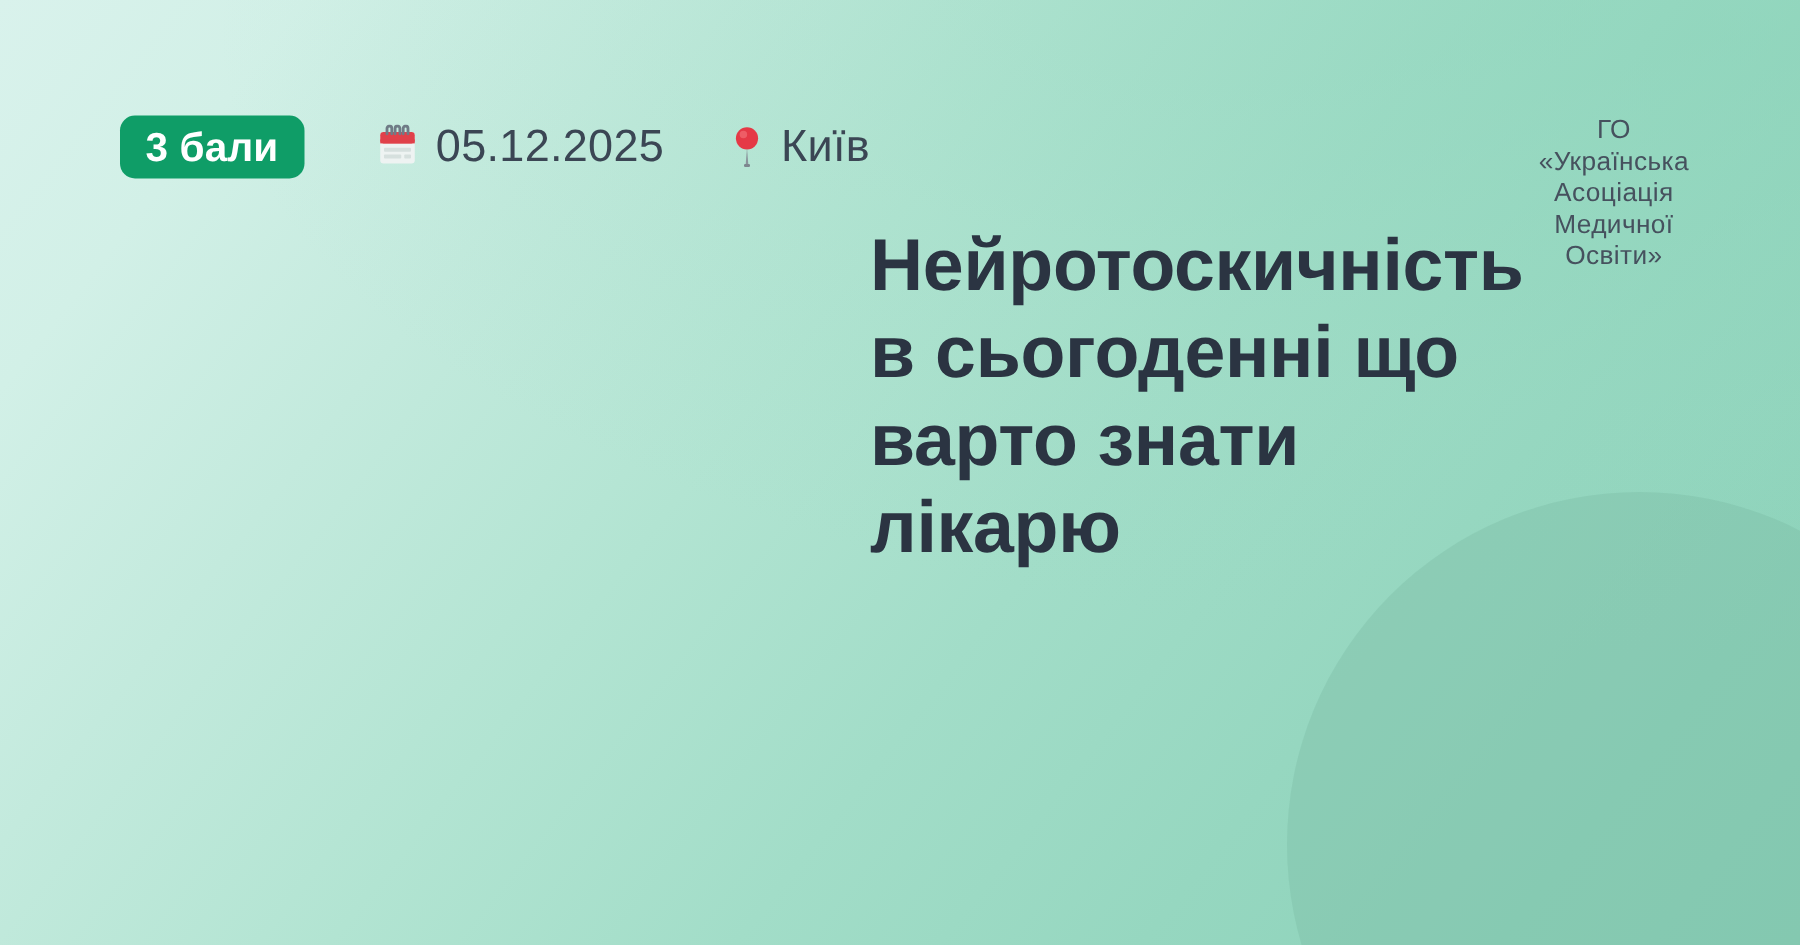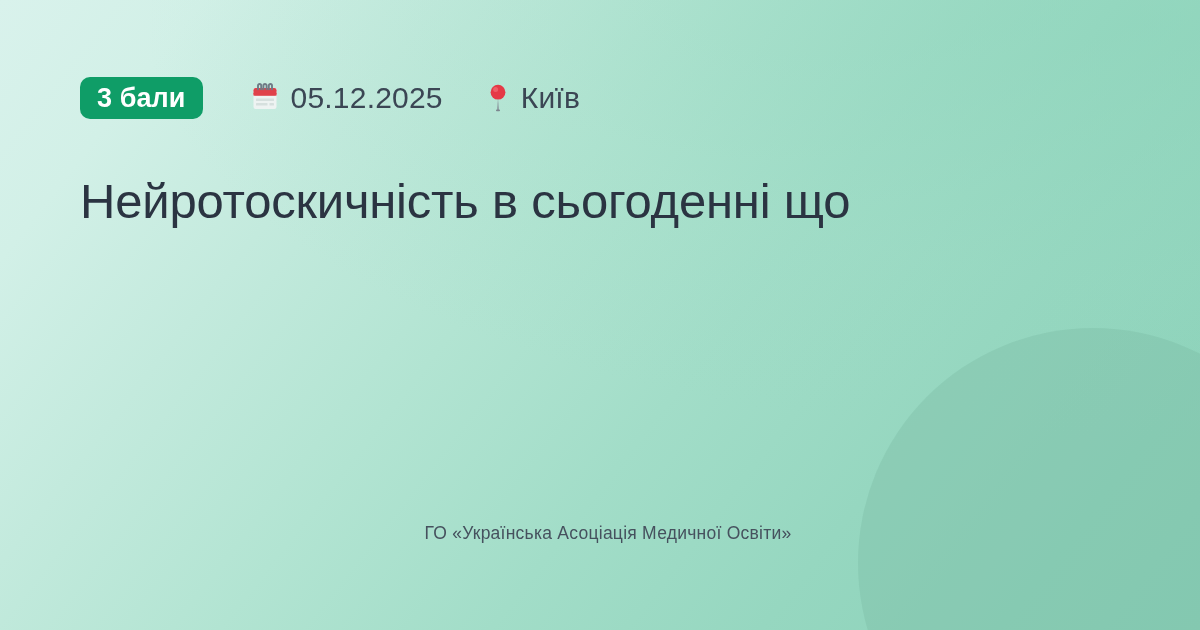--- a/index.html
+++ b/index.html
@@ -56,21 +56,20 @@
     border-radius: 50%;
     background: rgba(120, 186, 162, 0.34);
   }
 
   .content {
     position: absolute;
     inset: 0;
     padding: 76px 64px 42px 80px;
     box-sizing: border-box;
     display: flex;
-    flex-direction: column;
   }
 
   
   .meta-row {
     display: flex;
     align-items: center;
     height: 44px;
   }
 
   .points-badge {
@@ -108,24 +107,24 @@
   .meta-icon {
     display: inline-block;
     flex: 0 0 auto;
     line-height: 0;
     margin-right: 12px;
   }
   .icon-pin { margin-right: 14px; }
 
   
   .title {
-    margin-top: 52px;
+    margin-top: 72px;
     max-width: 1010px;
     font-size: 49px;
-    font-weight: normal;
+    font-weight: bold;
     line-height: 1.19;
     color: #2b3442;
     letter-spacing: -0.2px;
   }
 
   
   .spacer { flex: 1 1 auto; }
 
   .org-line {
     font-size: 17.5px;
@@ -178,20 +177,21 @@
             <rect x="7" y="26.4" width="4" height="1.9" rx="0.8" fill="#7d878f"></rect>
           </svg>
         </span>
         <span class="meta-text">Київ</span>
       </span>
 
     </div>
 
     <h1 class="title">
       <span style="display: block;">Нейротоскичність в сьогоденні що</span>
+      <span style="display: block;">варто знати лікарю</span>
     </h1>
 
     <div class="spacer"></div>
 
     <div class="org-line">ГО «Українська Асоціація Медичної Освіти»</div>
 
   </div>
 </div>
 
 </body></html>

